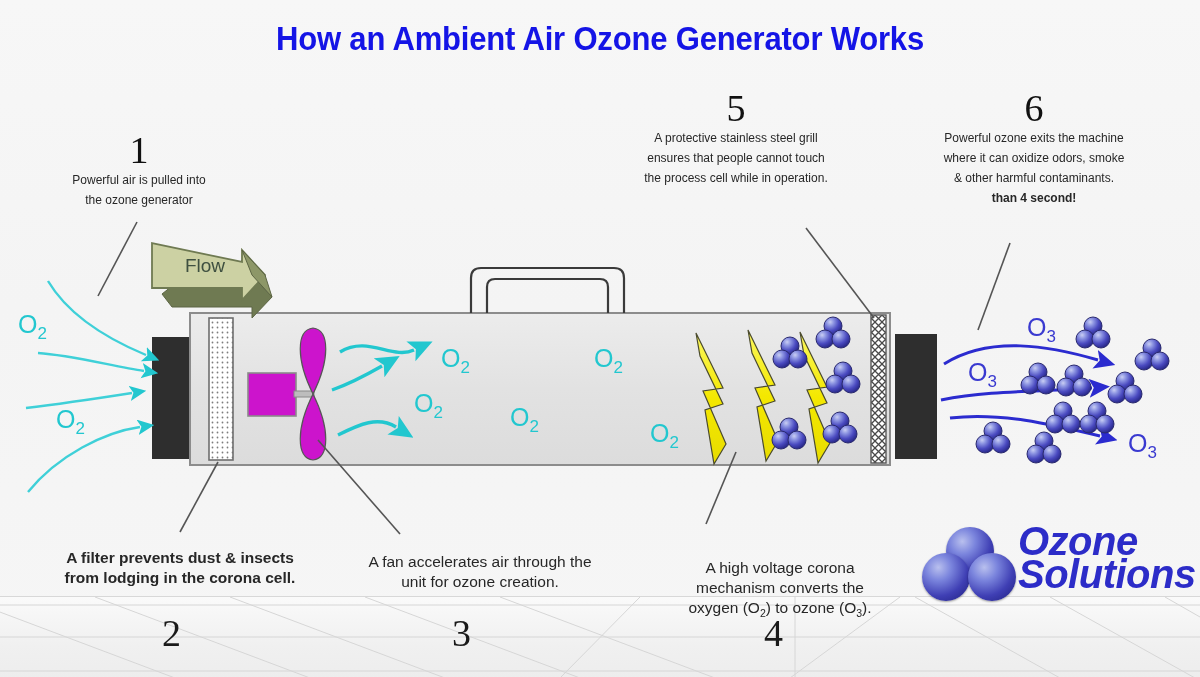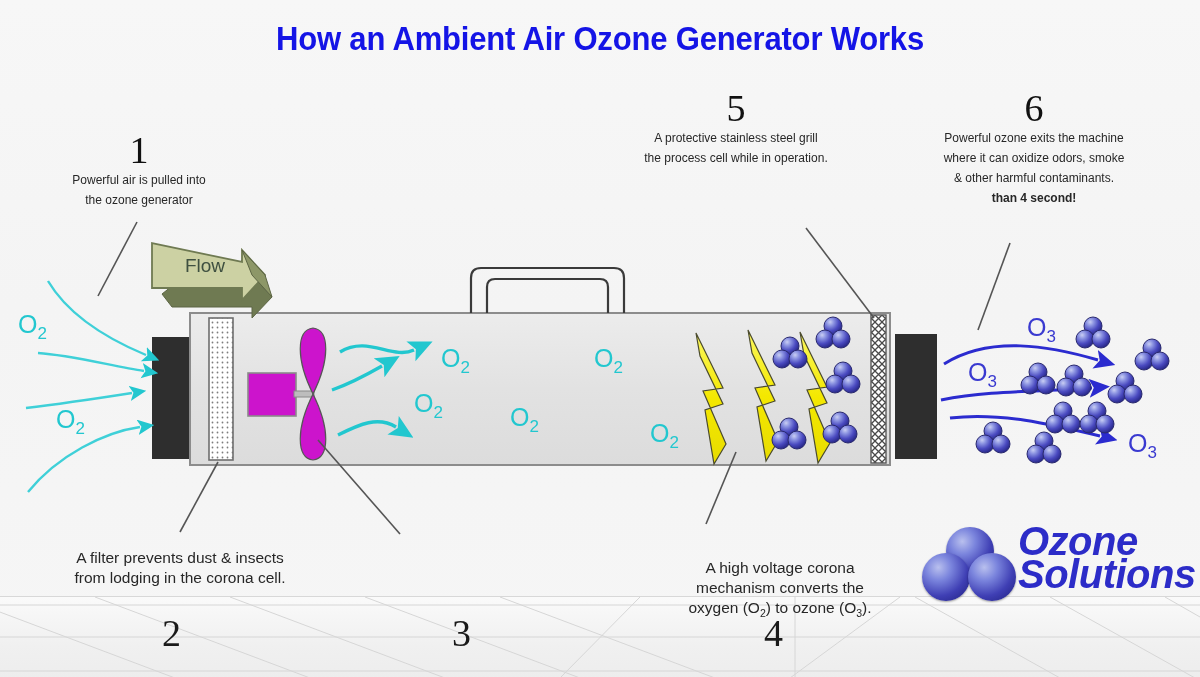--- a/index.html
+++ b/index.html
@@ -305,39 +305,44 @@
     <div class="body">
       <div>Powerful air is pulled into</div>
       <div>the ozone generator</div>
     </div>
   </div>
 
   <div class="callout" style="left:586px; top:88px; width:300px;">
     <div class="num">5</div>
     <div class="body">
       <div>A protective stainless steel grill</div>
+      <div>ensures that people cannot touch</div>
       <div>the process cell while in operation.</div>
     </div>
   </div>
 
   <div class="callout" style="left:884px; top:88px; width:300px;">
     <div class="num">6</div>
     <div class="body">
       <div>Powerful ozone exits the machine</div>
       <div>where it can oxidize odors, smoke</div>
       <div>&amp; other harmful contaminants.</div>
       <div class="b">than 4 second!</div>
     </div>
   </div>
 
-  <div class="caption" style="left:30px; top:548px; width:300px;">
+  <div class="caption" style="left:30px; top:548px; width:300px;font-weight:bold;">
     <div>A filter prevents dust &amp; insects</div>
     <div>from lodging in the corona cell.</div>
   </div>
 
+  <div class="caption" style="left:330px; top:552px; width:300px;">
+    <div>A fan accelerates air through the</div>
+    <div>unit for ozone creation.</div>
+  </div>
 
   <div class="caption" style="left:650px; top:526px; width:260px;margin-top:32px;">
     <div>A high voltage corona</div>
     <div>mechanism converts the</div>
     <div id="corona-line3">oxygen (O<sub>2</sub>) to ozone (O<sub>3</sub>).</div>
   </div>
 
   <div id="logo">
     <div class="sphere" style="left:26px; top:4px; width:48px; height:48px;"></div>
     <div class="sphere" style="left:2px; top:30px; width:48px; height:48px;"></div>

